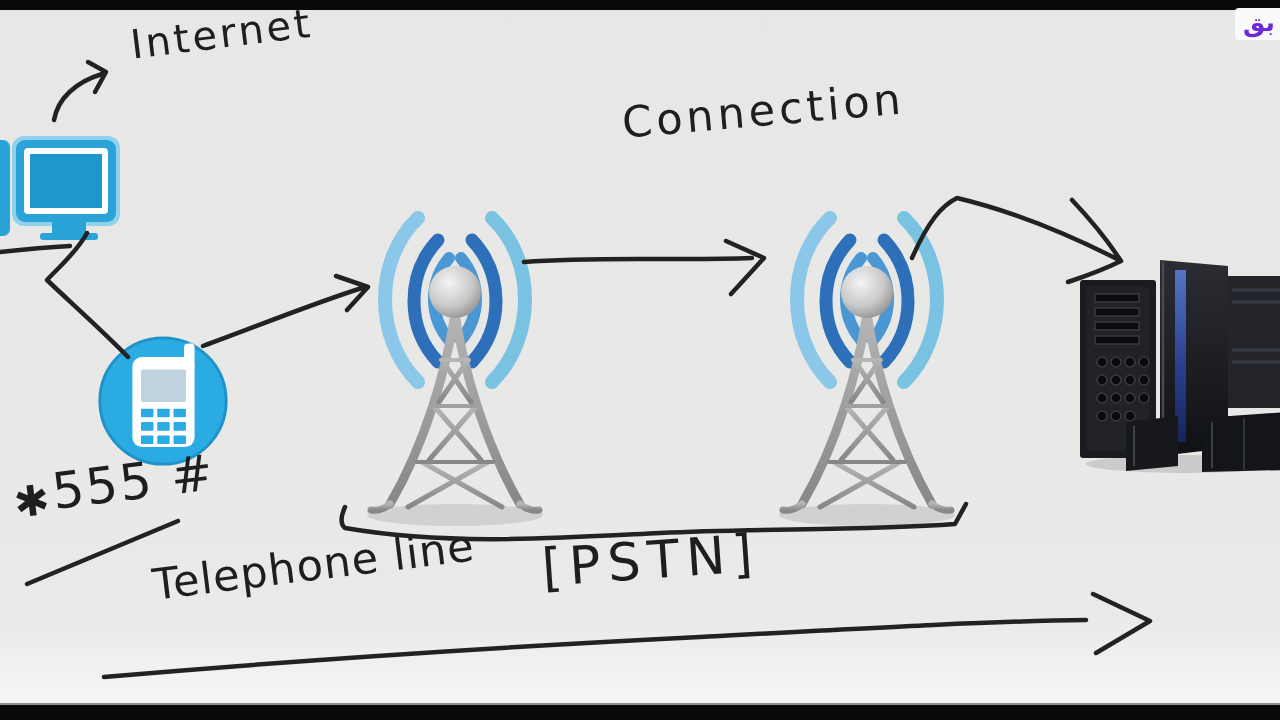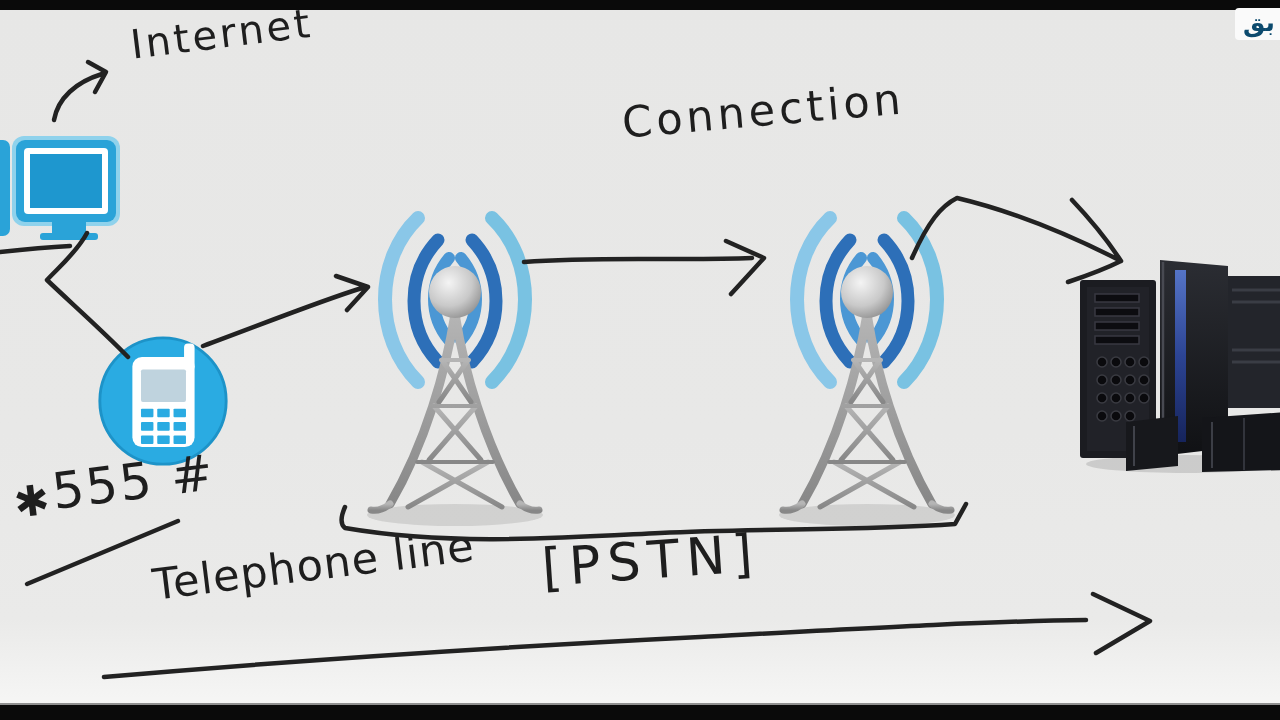--- a/index.html
+++ b/index.html
@@ -27,21 +27,21 @@
   #ic-tower1   { left:350px; top:210px; }
   #ic-tower2   { left:762px; top:210px; }
   #ic-server   { left:1076px; top:250px; }
 
   #ink { position:absolute; left:0; top:0; z-index:14; pointer-events:none; }
   #ink path { fill:none; stroke:#222; stroke-width:4.5; stroke-linecap:round; stroke-linejoin:round; }
 
   #watermark {
     position:absolute; right:0; top:8px; z-index:22;
     background:#fafafa; border-radius:4px 0 0 4px; padding:0 5px 2px 8px;
-    font-size:25px; font-weight:bold; color:#0c4a6e; line-height:30px;
+    font-size:25px; font-weight:bold; color:#6d28d9; line-height:30px;
   }
 </style>
 </head>
 <body>
 
 <div id="stage">
 
   <div id="bar-top" class="letterbox"></div>
   <div id="bar-bottom" class="letterbox"></div>
 

